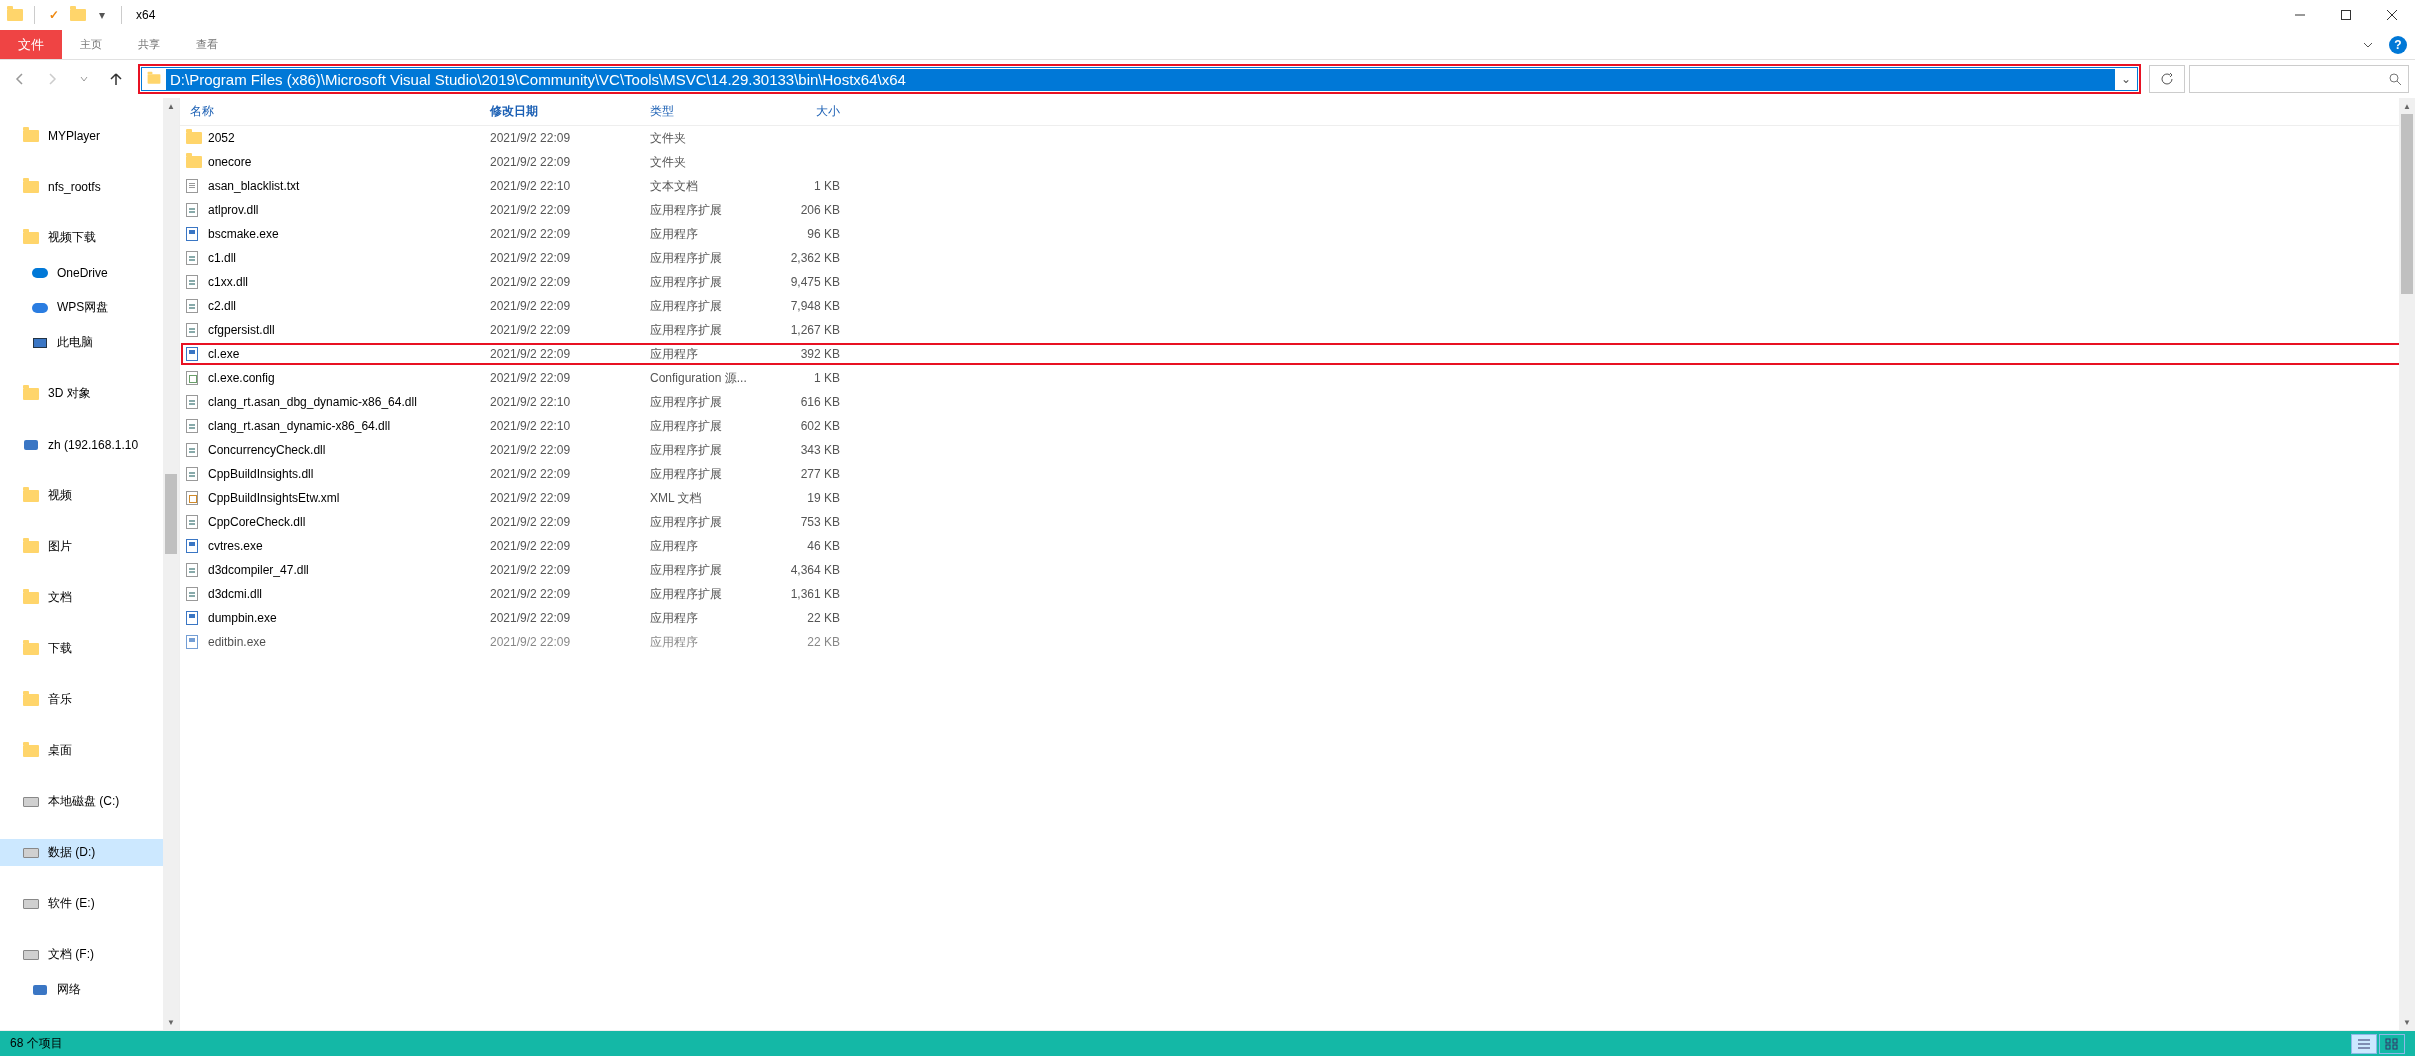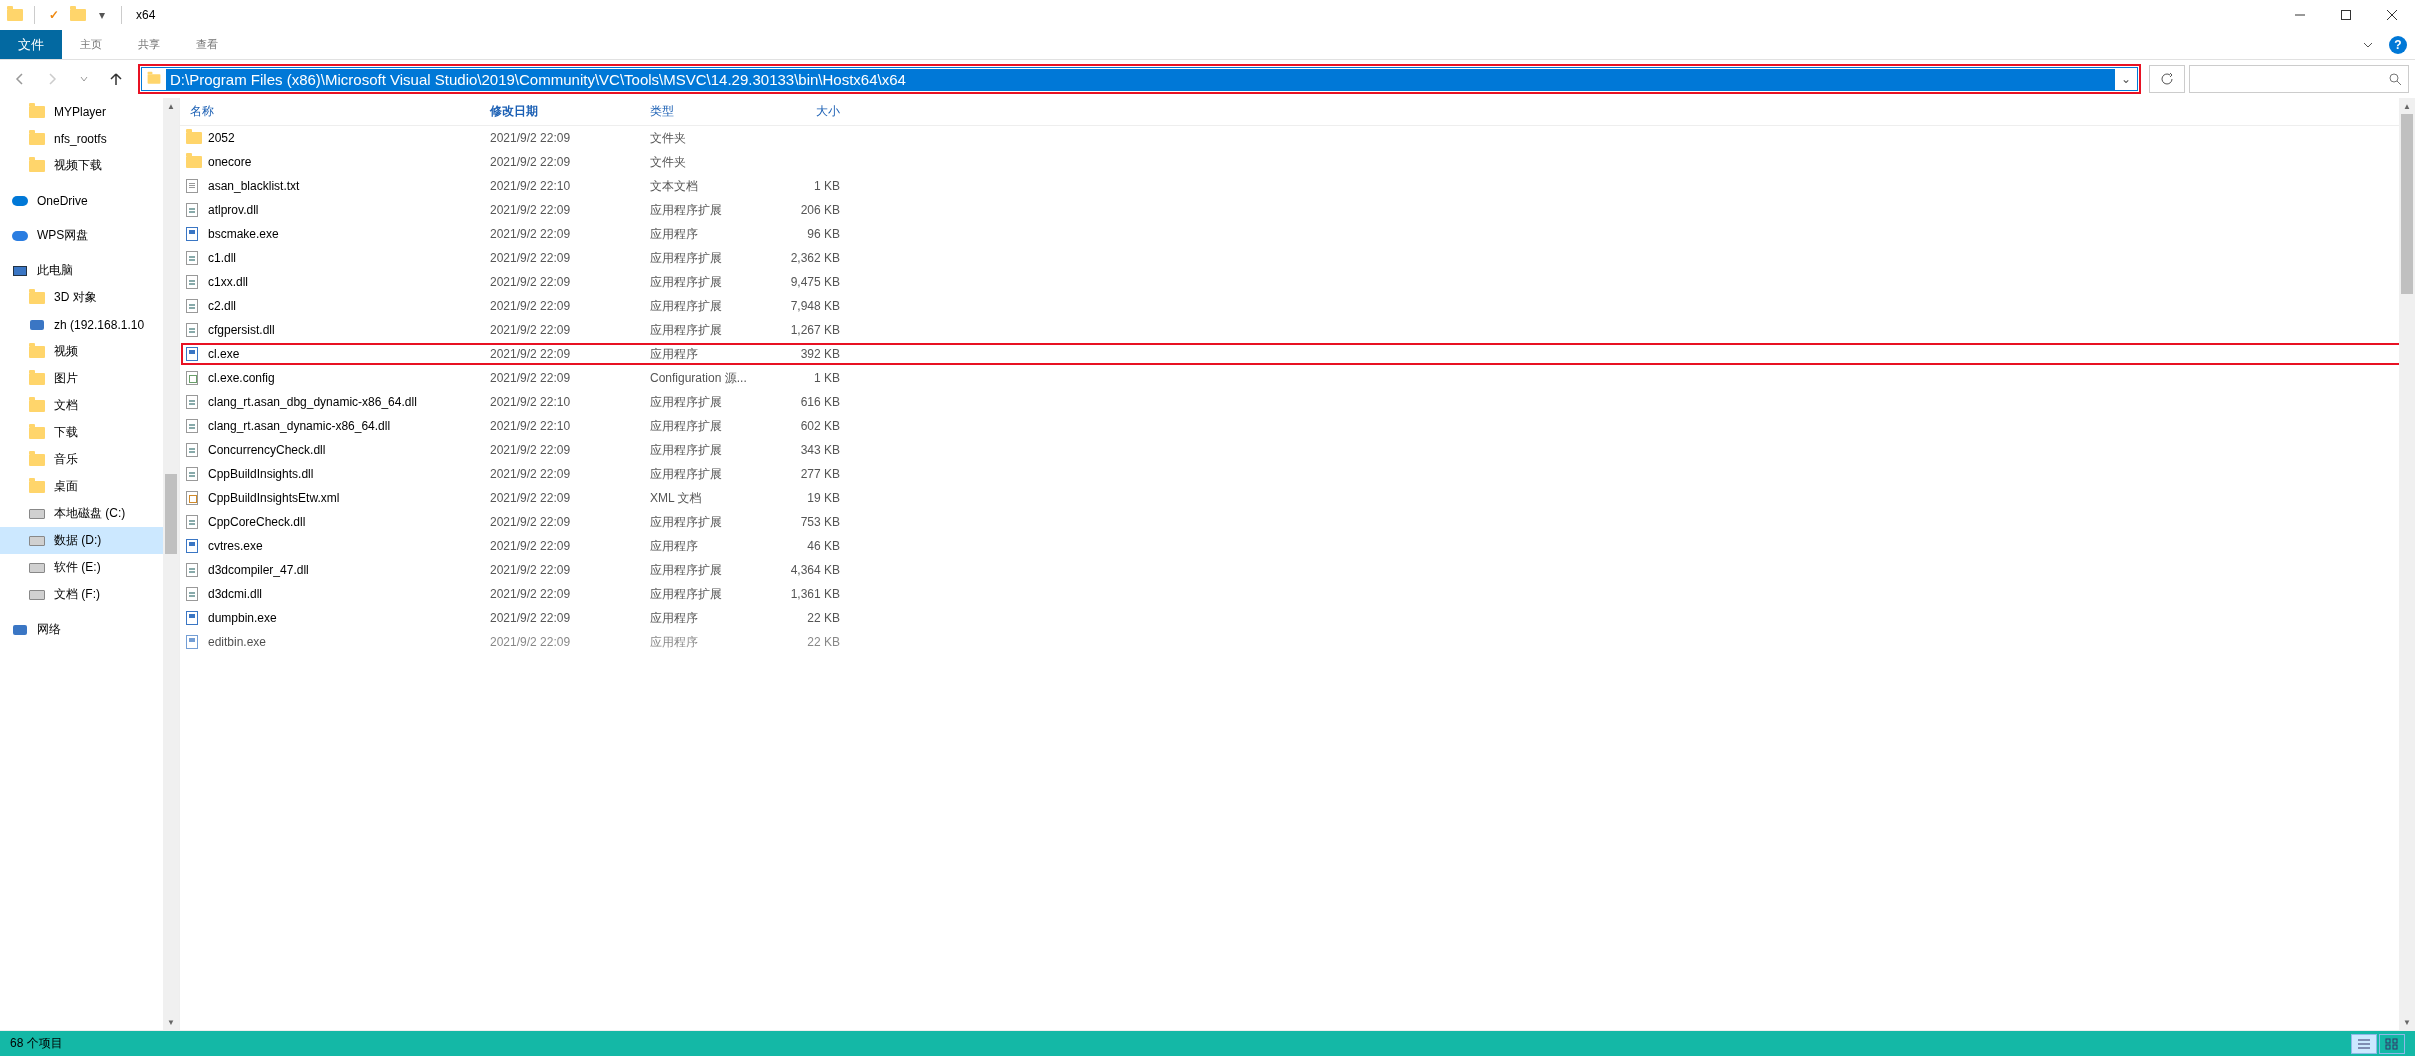--- a/index.html
+++ b/index.html
@@ -9,21 +9,21 @@
 .titlebar { height:30px; display:flex; align-items:center; background:#fff; }
 .titlebar .qat { display:flex; align-items:center; gap:6px; padding:0 6px; }
 .titlebar .qat-icon { width:18px; height:18px; display:flex; align-items:center; justify-content:center; }
 .titlebar .sep { width:1px; height:18px; background:#ccc; margin:0 4px; }
 .titlebar .title { padding-left:4px; font-size:12px; }
 .sysbtns { margin-left:auto; display:flex; }
 .sysbtn { width:46px; height:30px; display:flex; align-items:center; justify-content:center; color:#333; }
 
 
 .ribbon { height:30px; display:flex; align-items:stretch; background:#fff; border-bottom:1px solid #e1e1e1; }
-.ribbon .filetab { background:#0369a1; color:#fff; padding:0 18px; display:flex; align-items:center; font-size:13px; }
+.ribbon .filetab { background:#ef4444; color:#fff; padding:0 18px; display:flex; align-items:center; font-size:13px; }
 .ribbon .tab { padding:0 18px; display:flex; align-items:center; color:#737373; font-size:11px; }
 .ribbon .right { margin-left:auto; display:flex; align-items:center; padding-right:8px; gap:6px; }
 .ribbon .expand { width:30px; height:30px; display:flex; align-items:center; justify-content:center; }
 .helpq { width:18px; height:18px; border-radius:50%; background:#0078d7; color:#fff; display:flex; align-items:center; justify-content:center; font-size:12px; font-weight:bold; }
 
 
 .navrow { height:38px; display:flex; align-items:center; padding:0 6px; gap:4px; }
 .navbtn { width:28px; height:28px; display:flex; align-items:center; justify-content:center; color:#999; }
 .navbtn.enabled { color:#333; }
 .addrwrap { flex:1; display:flex; align-items:center; border:2px solid #e81123; background:#fff; height:30px; margin:0 4px; }
@@ -35,22 +35,22 @@
 .searchbox { width:220px; height:28px; border:1px solid #ccc; display:flex; align-items:center; padding:0 6px; justify-content:flex-end; }
 
 
 .body { display:flex; position:absolute; top:98px; bottom:26px; left:0; right:0; }
 .tree { width:180px; overflow:hidden; border-right:1px solid #eee; position:relative; }
 .tree-scroll { position:absolute; right:0; top:0; bottom:0; width:16px; background:#f0f0f0; display:flex; flex-direction:column; }
 .tree-scroll .arrow { height:16px; display:flex; align-items:center; justify-content:center; color:#666; font-size:8px;}
 .tree-scroll .track { flex:1; position:relative; }
 .tree-scroll .thumb { position:absolute; left:2px; right:2px; top:40%; height:80px; background:#c0c0c0; }
 .tree ul { list-style:none; }
-.tree li { height:27px; display:flex; align-items:center; padding-left:28px; gap:8px; white-space:nowrap; }
-.tree li.root { padding-left:11px; margin-top:8px; }
+.tree li { height:27px; display:flex; align-items:center; padding-left:22px; gap:8px; white-space:nowrap;margin-top:24px; }
+.tree li.root { padding-left:31px; margin-top:8px; }
 .tree li.selected { background:#cce8ff; }
 .tree .ticon { width:18px; height:16px; display:flex; align-items:center; justify-content:center; }
 
 .filepane { flex:1; display:flex; flex-direction:column; position:relative; }
 .cols { height:28px; display:flex; align-items:center; border-bottom:1px solid #eee; color:#1a5fb4; }
 .col { padding-left:10px; }
 .col.name { width:300px; }
 .col.date { width:160px;font-weight:bold; }
 .col.type { width:140px; }
 .col.size { width:80px; text-align:right; padding-right:20px; }

